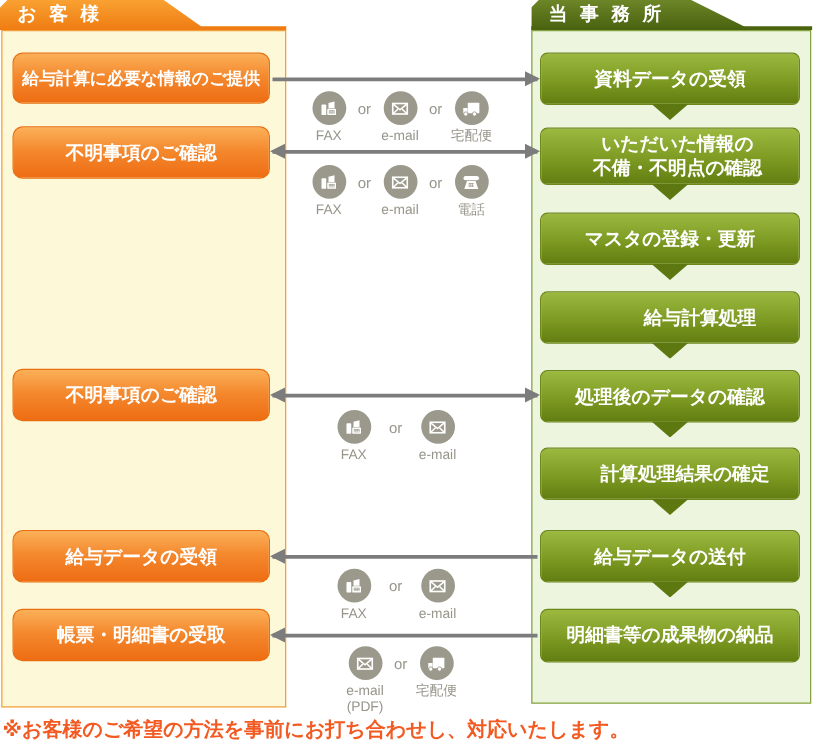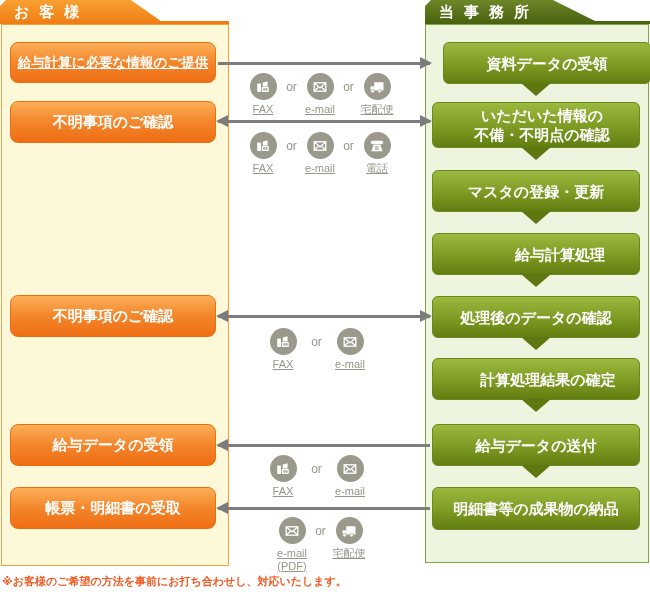--- a/index.html
+++ b/index.html
@@ -42,25 +42,25 @@
     border-top:6px solid transparent;border-bottom:6px solid transparent;border-left:12px solid #7c7c7c;}
   .arrow .hl{position:absolute;left:0;top:0;width:0;height:0;
     border-top:6px solid transparent;border-bottom:6px solid transparent;border-right:12px solid #7c7c7c;}
 
   
   .channel{position:absolute;display:flex;align-items:flex-start;}
   .stack{width:40px;display:flex;flex-direction:column;align-items:center;}
   .circle{width:27px;height:27px;border-radius:50%;background:#9b998c;
     display:flex;align-items:center;justify-content:center;}
   .clabel{margin-top:3px;font-size:11px;color:#97958a;line-height:13px;
-    text-align:right;white-space:nowrap;text-decoration:underline;}
+    text-align:right;white-space:nowrap;}
   .or{width:17px;text-align:center;font-size:12px;color:#97958a;margin-top:7px;}
   .or.wide{width:27px;}
 
-  .note{position:absolute;left:2px;top:574px;width:646px;font-size:11px;font-weight:bold;
+  .note{position:absolute;left:2px;top:574px;width:646px;font-size:16px;font-weight:bold;
     color:#f25a22;}
 </style>
 </head>
 <body>
 
 <svg width="0" height="0" style="position:absolute" aria-hidden="true">
 <defs>
   <g id="i-fax" fill="#fff">
     <rect x="2.2" y="4.5" width="3.8" height="8.5" rx="0.7"></rect>
     <rect x="6.8" y="8" width="7" height="5" rx="0.7"></rect>
@@ -104,21 +104,21 @@
 </svg>
 
 <div class="canvas">
 
   <div class="hline hline-left"></div>
   <div class="tab tab-left">
     <span>お客様</span>
   </div>
   <div class="panel panel-left"></div>
 
-  <div class="obox tight" style="top:42px;height:41px;text-decoration:underline;">
+  <div class="obox tight" style="top:42px;height:41px;">
     <span>給与計算に必要な情報のご提供</span>
   </div>
   <div class="obox" style="top:101px;height:42px;">
     <span>不明事項のご確認</span>
   </div>
   <div class="obox" style="top:295px;height:42px;">
     <span>不明事項のご確認</span>
   </div>
   <div class="obox" style="top:424px;height:42px;">
     <span>給与データの受領</span>
@@ -126,21 +126,21 @@
   <div class="obox" style="top:487px;height:42px;">
     <span>帳票・明細書の受取</span>
   </div>
 
   <div class="hline hline-right"></div>
   <div class="tab tab-right">
     <span>当事務所</span>
   </div>
   <div class="panel panel-right"></div>
 
-  <div class="gbox" style="top:42px;height:42px;margin-left:11px;">
+  <div class="gbox" style="top:42px;height:42px;">
     <span>資料データの受領</span>
   </div>
   <div class="tail" style="top:83px;"></div>
   <div class="gbox" style="top:102px;height:46px;padding-left:12px;">
     <span>いただいた情報の
 不備・不明点の確認</span>
   </div>
   <div class="tail" style="top:147px;"></div>
   <div class="gbox" style="top:170px;height:42px;">
     <span>マスタの登録・更新</span>

